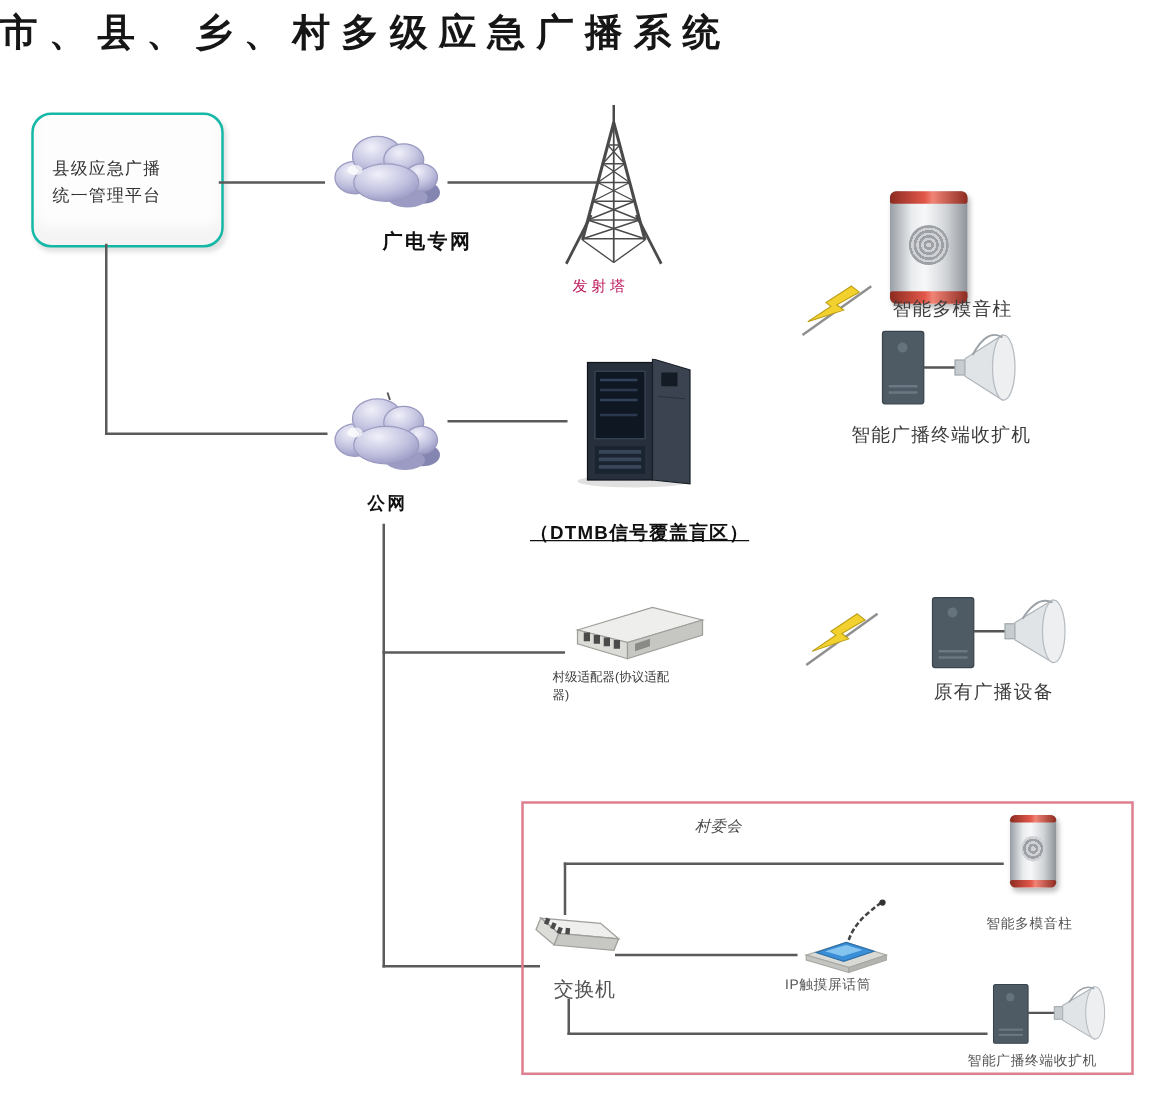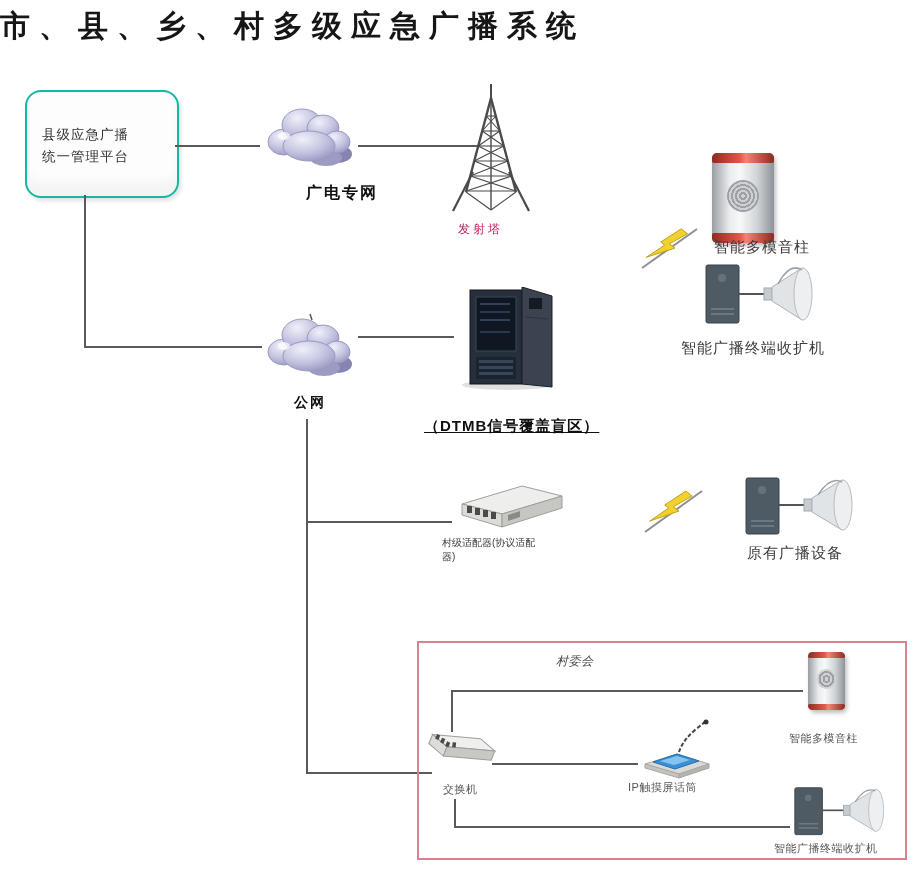--- a/index.html
+++ b/index.html
@@ -221,21 +221,21 @@
   <g transform="rotate(22 40 30)">
     <polygon points="8,24 54,10 72,16 26,30" fill="#efefed" stroke="#9e9e9a"></polygon>
     <polygon points="8,24 26,30 26,40 8,34" fill="#dcdcd8" stroke="#9e9e9a"></polygon>
     <polygon points="26,30 72,16 72,26 26,40" fill="#c7c7c3" stroke="#9e9e9a"></polygon>
     <rect x="12" y="22" width="3.5" height="5" fill="#4a4a4a"></rect>
     <rect x="18" y="23.5" width="3.5" height="5" fill="#4a4a4a"></rect>
     <rect x="24" y="25" width="3.5" height="5" fill="#4a4a4a"></rect>
     <rect x="30" y="23" width="3.5" height="5" fill="#4a4a4a" transform="rotate(-16 32 25)"></rect>
   </g>
 </svg>
-<div class="abs lbl lbl-small" style="left:443px;top:782px;font-size:11px;">交换机</div>
+<div class="abs lbl lbl-small" style="left:443px;top:782px;font-size:16px;">交换机</div>
 
 <svg class="abs" style="left:633px;top:718px;" width="85" height="62" viewBox="0 0 85 62">
   <path d="M46 34 Q50 22 62 12 Q68 7 72 4" stroke="#444" stroke-width="2" fill="none" stroke-dasharray="4,2"></path>
   <circle cx="73" cy="4" r="2.5" fill="#333"></circle>
   <polygon points="12,46 44,36 76,46 46,56" fill="#d9d9d5" stroke="#a8a8a4"></polygon>
   <polygon points="12,46 46,56 46,60 12,50" fill="#c3c3bf" stroke="#a8a8a4"></polygon>
   <polygon points="46,56 76,46 76,50 46,60" fill="#b3b3af" stroke="#a8a8a4"></polygon>
   <polygon points="20,44 44,36 66,43 42,51" fill="#3a8fd8" stroke="#2a6faa"></polygon>
   <polygon points="27,43 44,38 57,42 41,47" fill="#85c4ef"></polygon>
 </svg>

